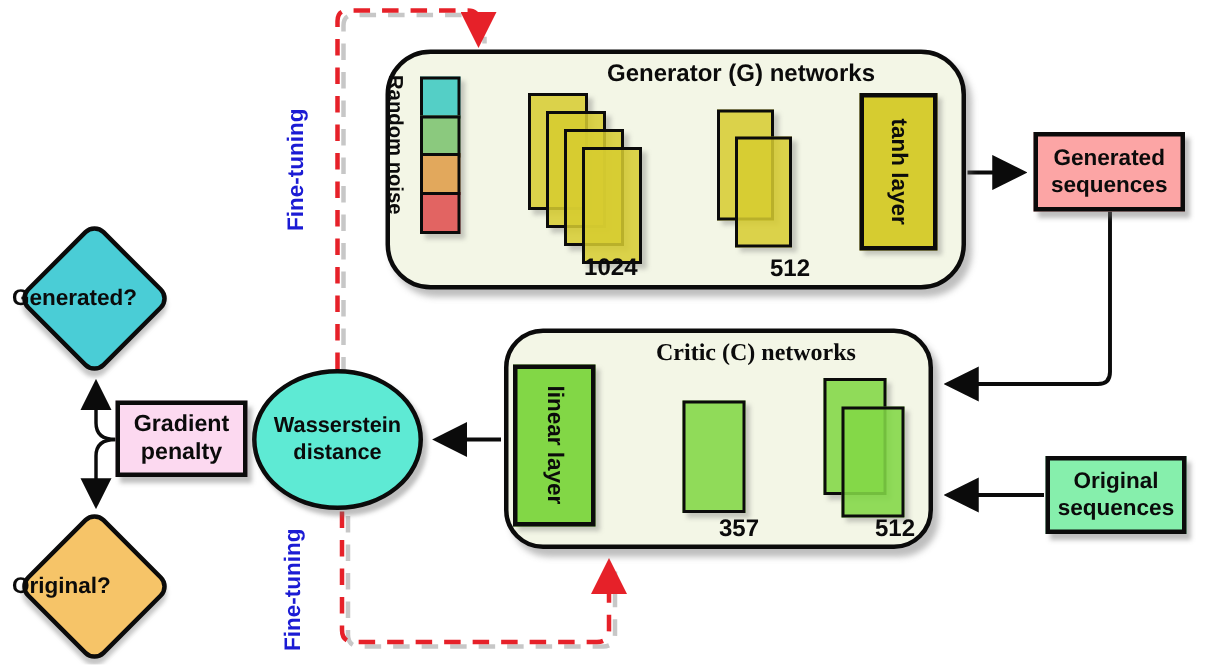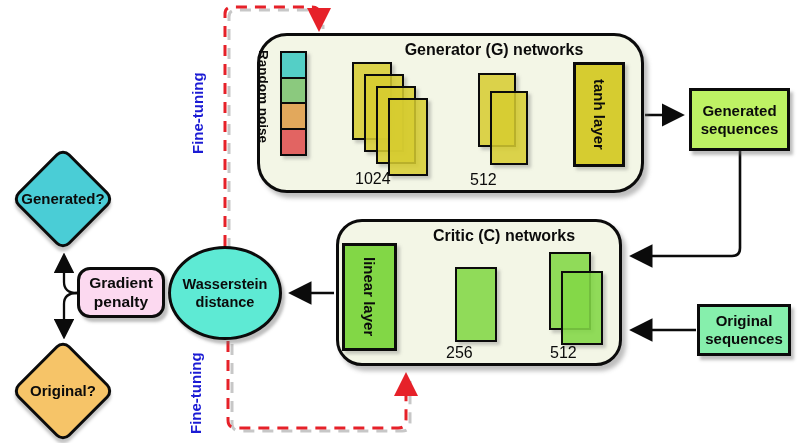--- a/index.html
+++ b/index.html
@@ -29,38 +29,38 @@
   .vtext {
     writing-mode:vertical-rl; text-orientation:mixed;
     font-weight:bold; color:#0b0b0b; white-space:nowrap;
   }
   .layer-label {
     position:absolute; display:flex; align-items:center; justify-content:center;
     width:100%; height:100%; font-size:15px;
   }
 
   .count-label {
-    position:absolute; font-weight:normal; font-size:16px; color:#0b0b0b;
-    text-align:left; z-index:4;
+    position:absolute; font-weight:bold; font-size:16px; color:#0b0b0b;
+    text-align:right; z-index:4;
   }
 
   .node {
     position:absolute; border:3px solid #0b0b0b; z-index:2;
     display:flex; align-items:center; justify-content:center; text-align:center;
     font-weight:bold; font-size:15px; color:#0b0b0b; line-height:1.2;
     box-shadow:3px 4px 3px rgba(110,110,110,.45);
   }
   .diamond {
     position:absolute; width:74px; height:74px; border:3.5px solid #0b0b0b;
     border-radius:10px; transform:rotate(45deg); z-index:2;
     box-shadow:3px 3px 3px rgba(110,110,110,.4);
   }
   .diamond-label {
     position:absolute; z-index:3; font-weight:bold; font-size:15px; color:#0b0b0b;
-    text-align:center; width:110px;
+    width:110px;
   }
   .ellipse {
     position:absolute; border:3.5px solid #0b0b0b; border-radius:50%; z-index:2;
     display:flex; align-items:center; justify-content:center; text-align:center;
     font-weight:bold; font-size:14.5px; line-height:1.25; color:#0b0b0b;
     box-shadow:3px 4px 3px rgba(110,110,110,.45);
   }
   .finetune {
     position:absolute; z-index:4; writing-mode:vertical-rl; transform:rotate(180deg);
     font-weight:bold; font-size:15px; color:#1b1bd4; white-space:nowrap;
@@ -131,42 +131,42 @@
   <div class="count-label" style="left:355px; top:170px; width:70px;">1024</div>
 
   <div class="layer-rect yellow" style="left:478px; top:73px; width:38px; height:74px;"></div>
   <div class="layer-rect yellow" style="left:490px; top:91px; width:38px; height:74px;"></div>
   <div class="count-label" style="left:470px; top:171px; width:70px;">512</div>
 
   <div class="layer-rect" style="left: 573px; top: 62px; width: 52px; height: 105px; border-width: 3px; background-color: rgb(214, 204, 48);">
     <span class="layer-label vtext">tanh layer</span>
   </div>
 
-  <div class="panel" style="left:336px; top:219px; width:286px; height:147px; border-radius:26px;">
+  <div class="panel" style="left:336px; top:219px; width:286px; height:147px; border-radius:26px;font-family:Liberation Serif, serif;">
     <div class="panel-title" style="left:60px; right:10px;">Critic (C) networks</div>
   </div>
 
   <div class="layer-rect" style="left: 342px; top: 243px; width: 55px; height: 108px; border-width: 3px; background-color: rgb(130, 215, 70);">
     <span class="layer-label vtext">linear layer</span>
   </div>
 
   <div class="layer-rect green" style="left:455px; top:267px; width:42px; height:75px;"></div>
-  <div class="count-label" style="left:446px; top:344px; width:60px;">256</div>
+  <div class="count-label" style="left:446px; top:344px; width:60px;">357</div>
 
   <div class="layer-rect green" style="left:549px; top:252px; width:42px; height:78px;"></div>
   <div class="layer-rect green" style="left:561px; top:271px; width:42px; height:74px;"></div>
   <div class="count-label" style="left:550px; top:344px; width:60px;">512</div>
 
-  <div class="node" style="left: 689px; top: 88px; width: 101px; height: 63px; background-color: #bef264;">Generated sequences</div>
+  <div class="node" style="left: 689px; top: 88px; width: 101px; height: 53px; background-color: #fca5a5;">Generated sequences</div>
 
   <div class="node" style="left: 697px; top: 304px; width: 94px; height: 52px; background-color: #86efac;">Original sequences</div>
 
   <div class="ellipse" style="left: 168px; top: 246px; width: 114px; height: 94px; background-color: #5eead4;">Wasserstein distance</div>
 
-  <div class="node" style="left: 77px; top: 267px; width: 88px; height: 51px; font-size: 15.5px; background-color: rgb(252, 217, 240); border-radius: 13px;">Gradient penalty</div>
+  <div class="node" style="left: 77px; top: 267px; width: 88px; height: 51px; font-size: 15.5px; background-color: rgb(252, 217, 240);">Gradient penalty</div>
 
   <div class="diamond" style="left: 26px; top: 162px; background-color: rgb(74, 205, 214);"></div>
   <div class="diamond-label" style="left:8px; top:190px;">Generated?</div>
 
   <div class="diamond" style="left: 26px; top: 354px; background-color: rgb(246, 196, 104);"></div>
   <div class="diamond-label" style="left:8px; top:382px;">Original?</div>
 
   <div class="finetune" style="left: 189px; top: 52px; height: 102px; color: rgb(27, 27, 212);">Fine-tuning</div>
   <div class="finetune" style="left: 187px; top: 334px; height: 100px; color: rgb(27, 27, 212);">Fine-tuning</div>
 

